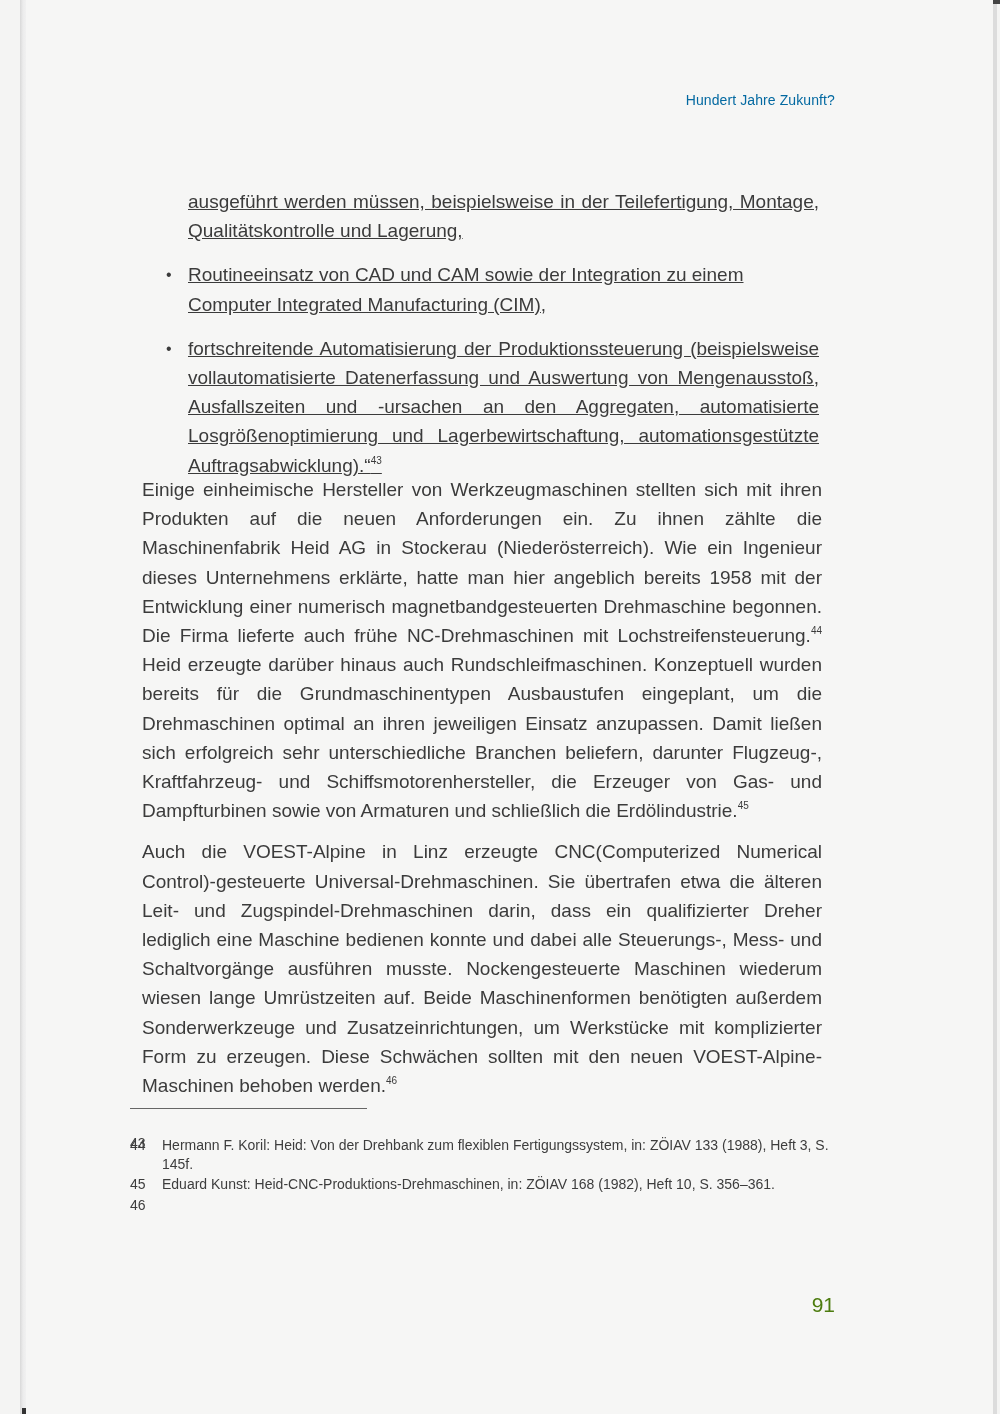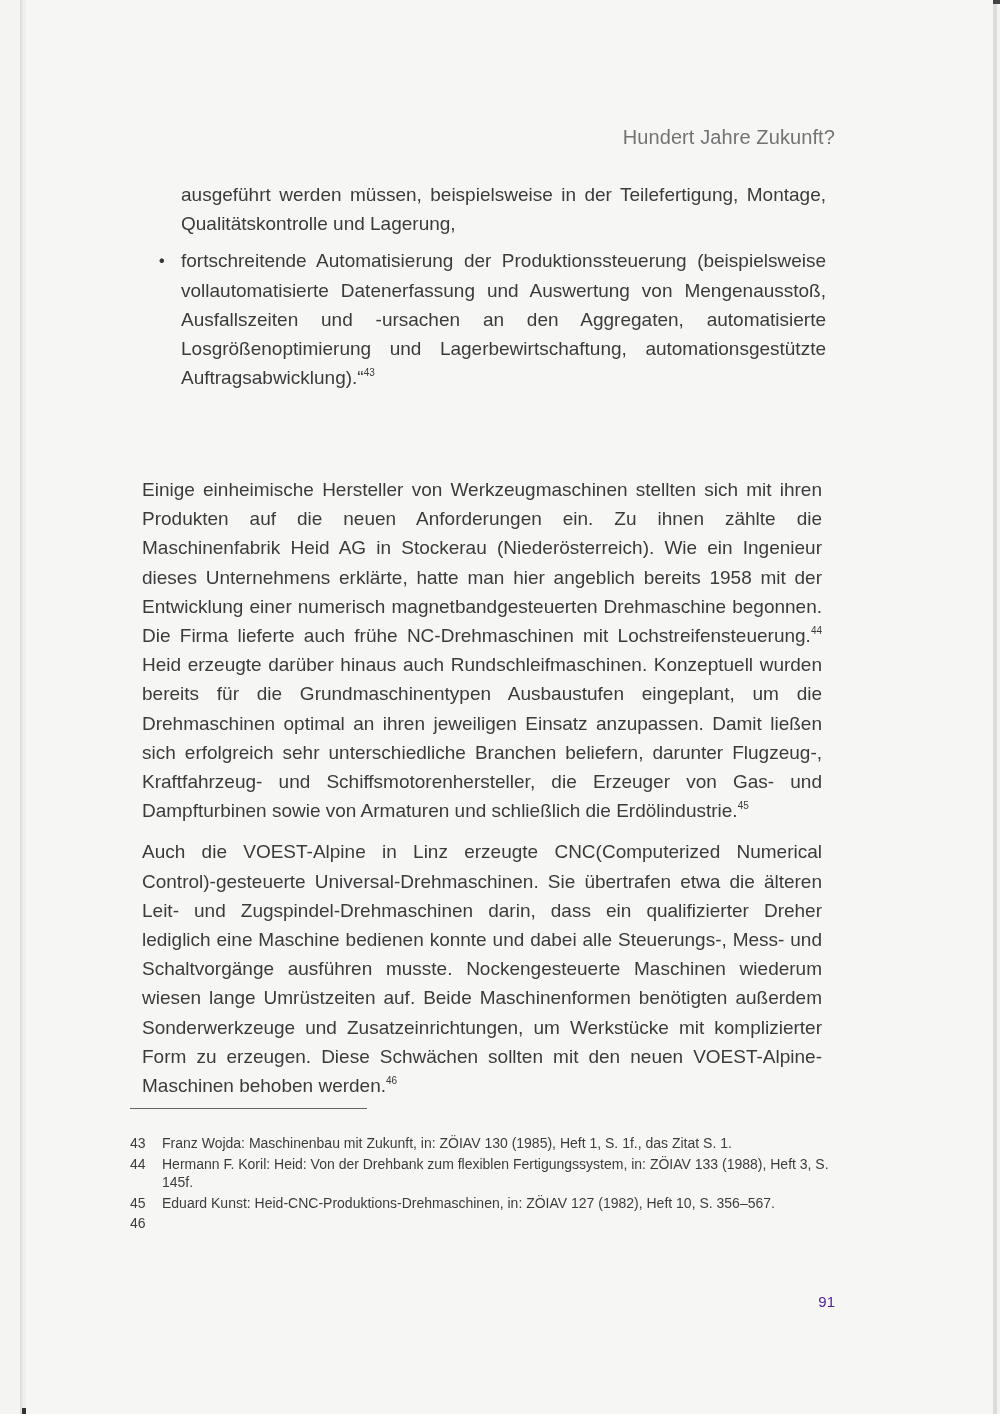--- a/index.html
+++ b/index.html
@@ -52,44 +52,43 @@
       left: 993px;
       top: 0;
       width: 7px;
       height: 4px;
       background: #444;
     }
     .running-head {
       position: absolute;
       right: 165px;
       top: 92px;
-      font-size: 20px;
-      color: #737373;
+      font-size: 14px;
+      color: #0369a1;
       letter-spacing: 0.1px;
-      margin-top: 34px;
     }
     .body-text {
       position: absolute;
       left: 130px;
       width: 704px;
       font-size: 19px;
       line-height: 29.2px;
       text-align: justify;
       color: #3b3b3b;
     }
     .list-cont {
       position: absolute;
       left: 173px;
       top: 172px;
       width: 661px;
       font-size: 19px;
       line-height: 29.2px;
       color: #3b3b3b;
     }
-    .list-cont p, .list-block p { margin: 8px; }
+    .list-cont p, .list-block p { margin: 15px; text-decoration: underline; }
     .bullet-item {
       position: relative;
       margin: 0;
     }
     .bullet {
       position: absolute;
       left: -22px;
       top: 0;
       font-size: 16px;
     }
@@ -127,39 +126,40 @@
     }
     .fn-num {
       position: absolute;
       left: 0;
       top: 0;
     }
     .page-number {
       position: absolute;
       right: 165px;
       top: 1293px;
-      font-size: 15px;
-      color: #4c1d95;
+      font-size: 21px;
+      color: #4d7c0f;
     }
   </style>
 </head>
 <body>
 
 <div class="binding-edge"></div>
 <div class="binding-edge-dark"></div>
 <div class="page"></div>
 <div class="right-edge"></div>
 <div class="right-edge-top"></div>
 
 <div class="running-head">Hundert Jahre Zukunft?</div>
 
 <div class="list-cont">
   <p class="para">ausgeführt werden müssen, beispielsweise in der Teilefertigung, Montage, Qualitätskontrolle und Lagerung,</p>
   <p class="bullet-item">
     <span class="bullet">•</span>
+    <span>Routineeinsatz von CAD und CAM sowie der Integration zu einem Computer Integrated Manufacturing (CIM),</span>
   </p>
   <p class="bullet-item para">
     <span class="bullet">•</span>
     <span>fortschreitende Automatisierung der Produktionssteuerung (beispielsweise vollautomatisierte Datenerfassung und Auswertung von Mengenausstoß, Ausfallszeiten und -ursachen an den Aggregaten, automatisierte Losgrößenoptimierung und Lagerbewirtschaftung, automationsgestützte Auftragsabwicklung).“</span><sup>43</sup>
   </p>
 </div>
 
 <div class="body-text" style="top:463px;">
   <p class="para">
     <span>Einige einheimische Hersteller von Werkzeugmaschinen stellten sich mit ihren Produkten auf die neuen Anforderungen ein. Zu ihnen zählte die Maschinenfabrik Heid AG in Stockerau (Niederösterreich). Wie ein Ingenieur dieses Unternehmens erklärte, hatte man hier angeblich bereits 1958 mit der Entwicklung einer numerisch magnetbandgesteuerten Drehmaschine begonnen. Die Firma lieferte auch frühe NC-Drehmaschinen mit Lochstreifensteuerung.</span><sup>44</sup><span> Heid erzeugte darüber hinaus auch Rundschleifmaschinen. Konzeptuell wurden bereits für die Grundmaschinentypen Ausbaustufen eingeplant, um die Drehmaschinen optimal an ihren jeweiligen Einsatz anzupassen. Damit ließen sich erfolgreich sehr unterschiedliche Branchen beliefern, darunter Flugzeug-, Kraftfahrzeug- und Schiffsmotorenhersteller, die Erzeuger von Gas- und Dampfturbinen sowie von Armaturen und schließlich die Erdölindustrie.</span><sup>45</sup>
@@ -167,28 +167,27 @@
   <p class="para">
     <span>Auch die VOEST-Alpine in Linz erzeugte CNC(Computerized Numerical Control)-gesteuerte Universal-Drehmaschinen. Sie übertrafen etwa die älteren Leit- und Zugspindel-Drehmaschinen darin, dass ein qualifizierter Dreher lediglich eine Maschine bedienen konnte und dabei alle Steuerungs-, Mess- und Schaltvorgänge ausführen musste. Nockengesteuerte Maschinen wiederum wiesen lange Umrüstzeiten auf. Beide Maschinenformen benötigten außerdem Sonderwerkzeuge und Zusatzeinrichtungen, um Werkstücke mit komplizierter Form zu erzeugen. Diese Schwächen sollten mit den neuen VOEST-Alpine-Maschinen behoben werden.</span><sup>46</sup>
   </p>
 </div>
 
 <div class="fn-rule"></div>
 
 <div class="footnotes">
   <p class="footnote">
     <span class="fn-num">43</span>
-    <span>Franz Wojda: Maschinenbau mit Zukunft, in: ZÖIAV 130 (1985), Heft 1, S. 1f., das Zitat S. 1.</span>
   </p>
   <p class="footnote">
     <span class="fn-num">44</span>
     <span>Hermann F. Koril: Heid: Von der Drehbank zum flexiblen Fertigungssystem, in: ZÖIAV 133 (1988), Heft 3, S. 145f.</span>
   </p>
   <p class="footnote">
     <span class="fn-num">45</span>
-    <span>Eduard Kunst: Heid-CNC-Produktions-Drehmaschinen, in: ZÖIAV 127 (1982), Heft 10, S. 356–567.</span>
+    <span>Eduard Kunst: Heid-CNC-Produktions-Drehmaschinen, in: ZÖIAV 168 (1982), Heft 10, S. 356–361.</span>
   </p>
   <p class="footnote">
     <span class="fn-num">46</span>
   </p>
 </div>
 
 <div class="page-number">91</div>
 
 </body></html>

